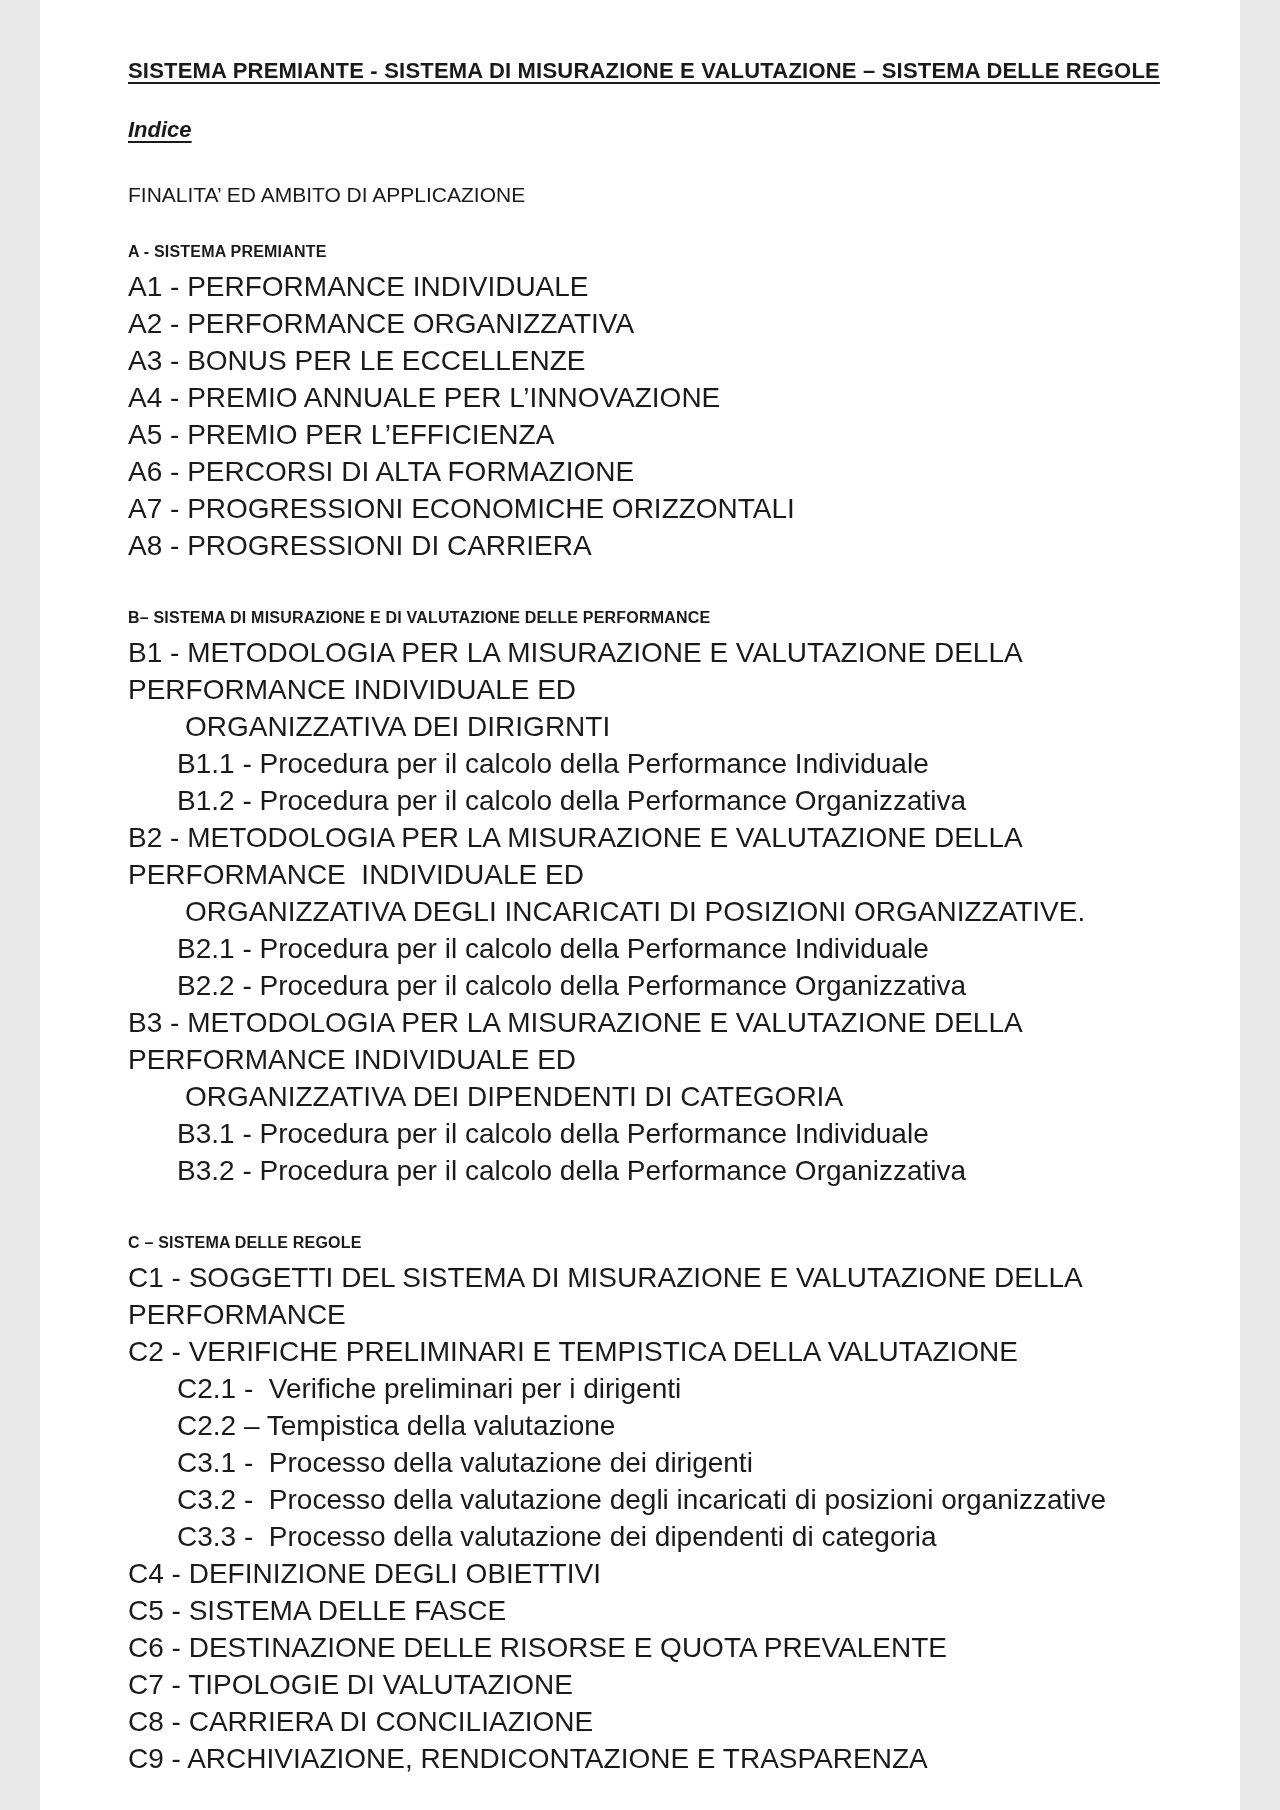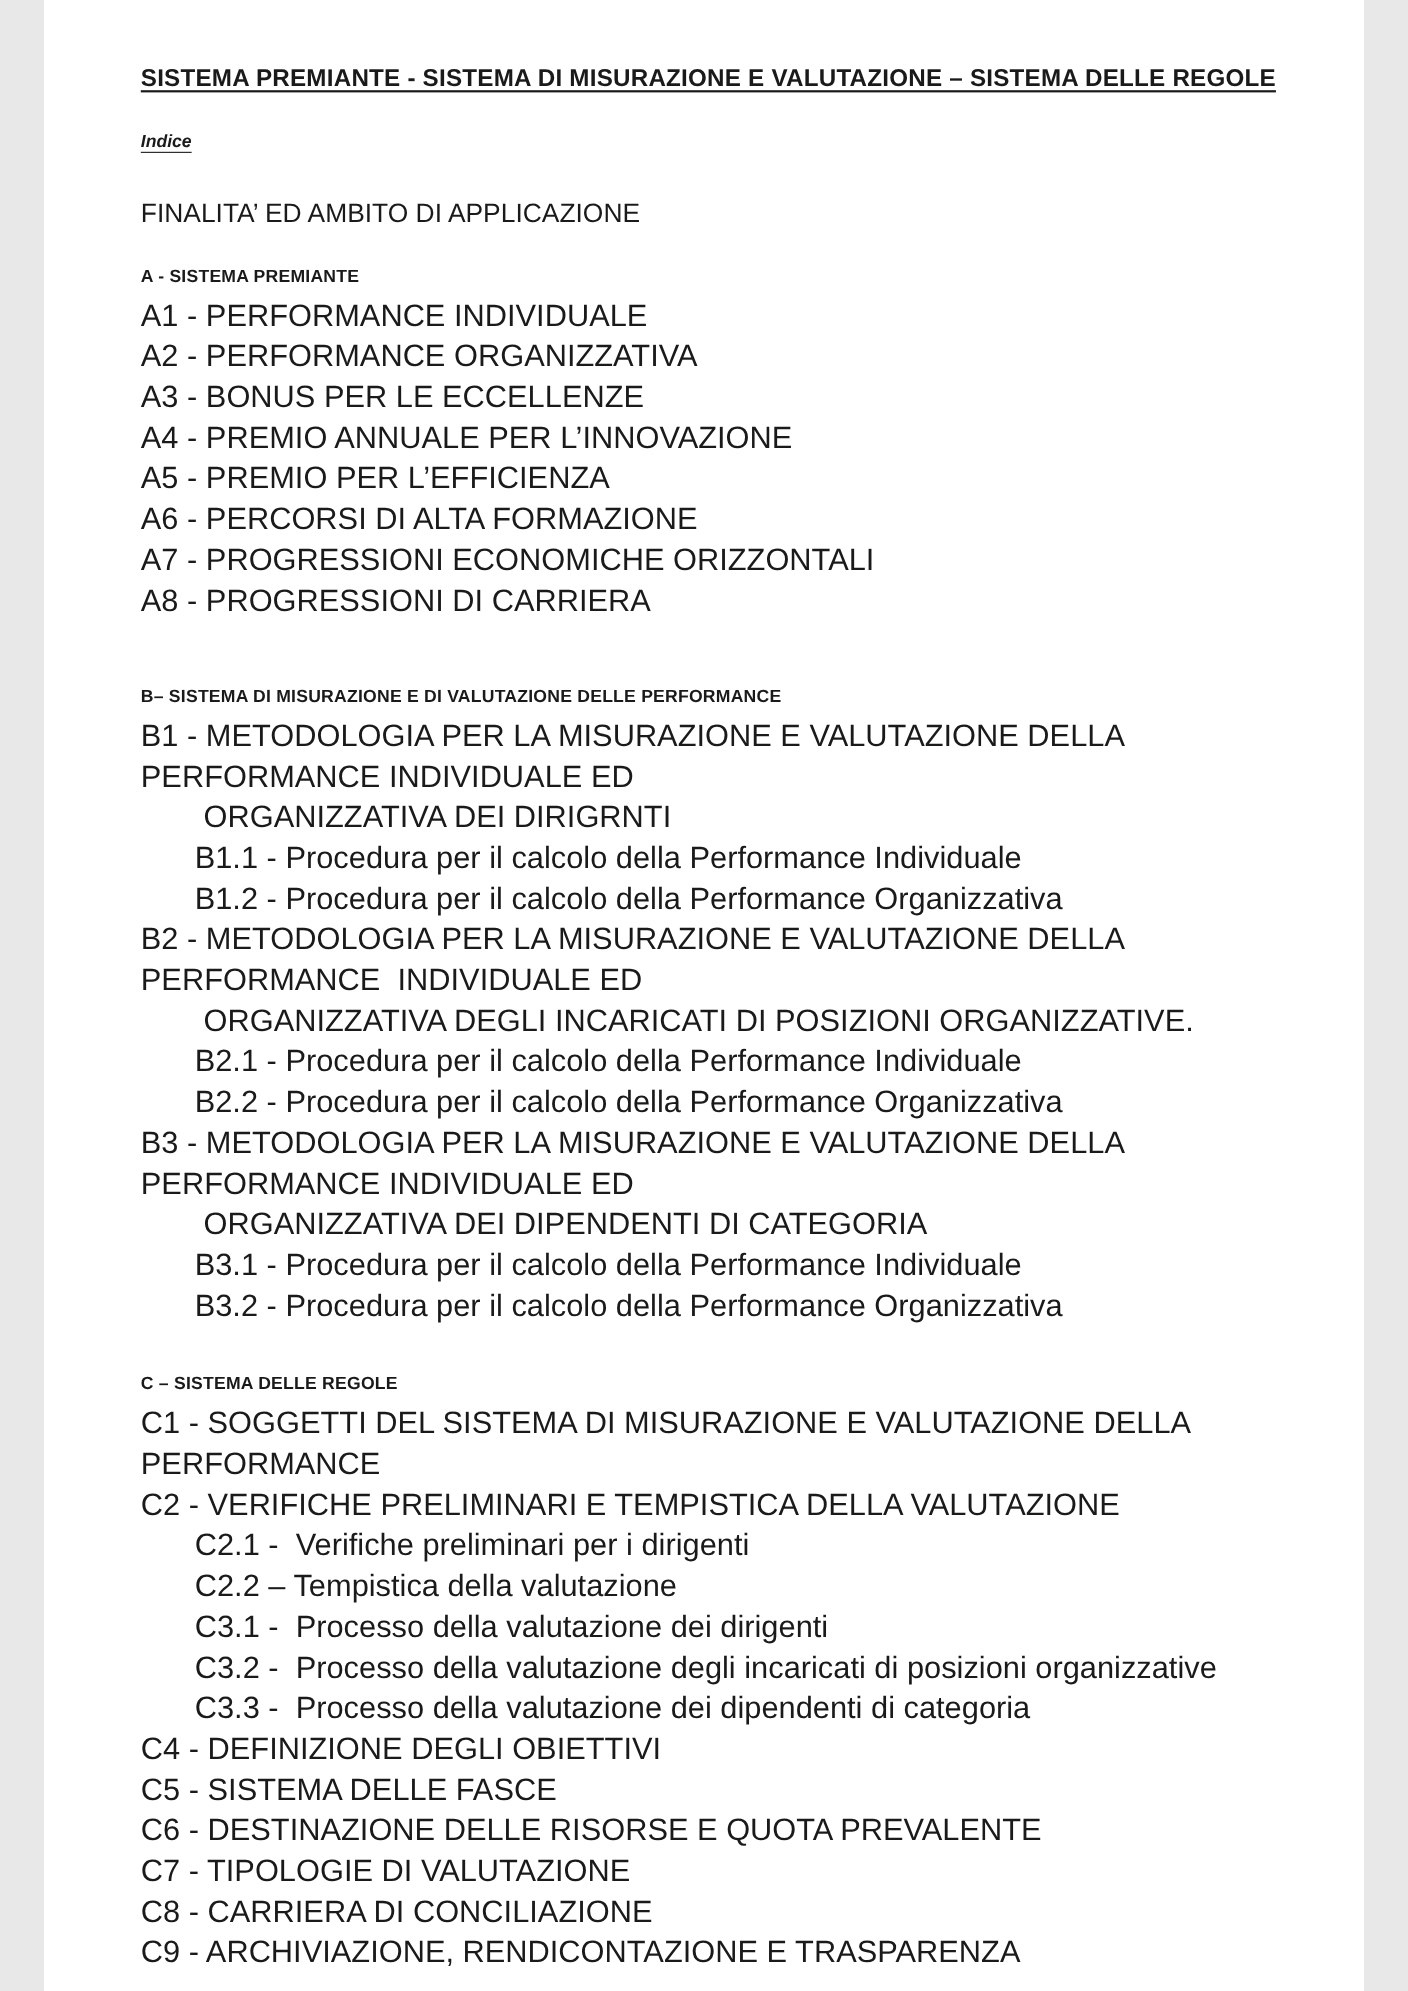--- a/index.html
+++ b/index.html
@@ -19,36 +19,36 @@
     font-size: 22px;
     font-weight: bold;
     line-height: 30px;
     text-decoration: underline;
     text-underline-offset: 4px;
     letter-spacing: 0.2px;
     white-space: pre-wrap;
   }
   .indice {
     margin-top: 30px;
-    font-size: 16px;
+    font-size: 22px;
     font-weight: bold;
     font-style: italic;
     line-height: 28px;
     text-decoration: underline;
     text-underline-offset: 4px;
     white-space: pre-wrap;
   }
   .intro {
     margin-top: 38px;
-    font-size: 24px;
+    font-size: 21px;
     line-height: 26px;
     white-space: pre-wrap;
   }
   .section { margin-top: 30px; }
-  .section.sec-b { margin-top: 56px; }
+  .section.sec-b { margin-top: 40px; }
   .section.sec-c { margin-top: 40px; }
   .section-heading {
     font-size: 16px;
     font-weight: bold;
     line-height: 28px;
     letter-spacing: 0.2px;
     white-space: pre-wrap;
   }
   .toc-list { margin-top: 2px; }
   .toc-item, .toc-subitem, .toc-continuation {

